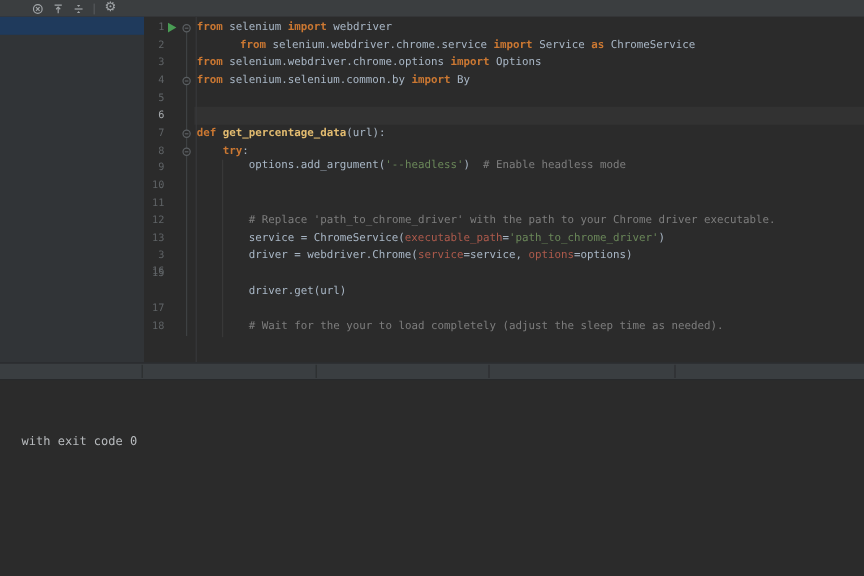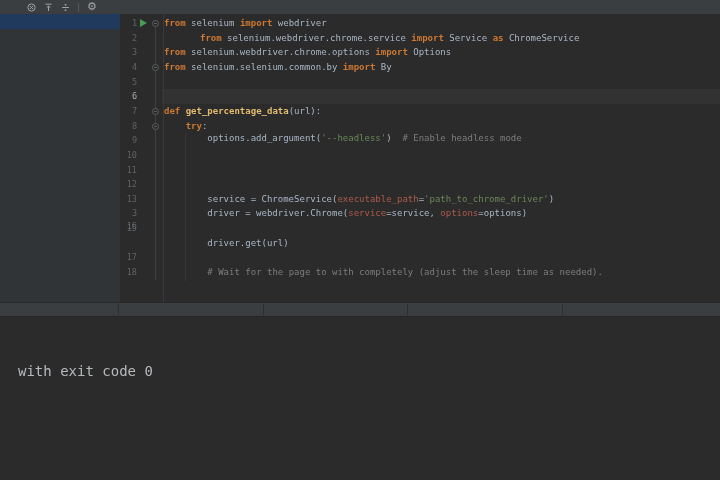--- a/index.html
+++ b/index.html
@@ -70,22 +70,22 @@
   
   .band{
     position:absolute;left:0;top:302px;width:720px;height:15px;box-sizing:border-box;
     background:#3a3e41;border-top:1px solid #27292b;border-bottom:1px solid #232527;
   }
   .band-div{position:absolute;top:1px;bottom:1px;width:1px;background:#2c2e30;}
 
   
   .console{position:absolute;left:0;top:317px;width:720px;height:163px;background:#2b2b2b;}
   .console-text{
-    position:absolute;left:18px;top:46px;
-    font-family:"DejaVu Sans Mono",monospace;font-size:14px;color:#b7babd;white-space:pre;
+    position:absolute;left:1px;top:46px;
+    font-family:"DejaVu Sans Mono",monospace;font-size:10px;color:#b7babd;white-space:pre;padding-left:17px;
   }
 </style>
 </head>
 <body>
 
 <div class="screen">
 
   <div class="topbar">
     <div class="tool-icons">
       <span class="ticon">
@@ -193,26 +193,27 @@
     <div class="cl" style="top: 2px;"><span class="tk-kw">from</span><span class="tk-pl"> selenium </span><span class="tk-kw">import</span><span class="tk-pl"> webdriver</span></div>
         <div class="cl" style="top: 16.65px; margin-left: 36px;"><span class="tk-kw">from</span><span class="tk-pl"> selenium.webdriver.chrome.service </span><span class="tk-kw">import</span><span class="tk-pl"> Service </span><span class="tk-kw">as</span><span class="tk-pl"> ChromeService</span></div>
         <div class="cl" style="top: 31.3px; text-align: right;"><span class="tk-kw">from</span><span class="tk-pl"> selenium.webdriver.chrome.options </span><span class="tk-kw">import</span><span class="tk-pl"> Options</span></div>
         <div class="cl" style="top: 45.95px;"><span class="tk-kw">from</span><span class="tk-pl"> selenium.selenium.common.by </span><span class="tk-kw">import</span><span class="tk-pl"> By</span></div>
         <div class="cl" style="top: 60.6px;"></div>
         <div class="cl" style="top: 75.25px;"></div>
         <div class="cl" style="top: 89.9px;"><span class="tk-kw">def</span><span class="tk-pl"> </span><span class="tk-fn">get_percentage_data</span><span class="tk-pl">(url):</span></div>
         <div class="cl" style="top: 104.55px;"><span class="tk-pl">    </span><span class="tk-kw">try</span><span class="tk-pl">:</span></div>
         <div class="cl" style="top: 117px;"><span class="tk-pl">        options.add_argument(</span><span class="tk-str">'--headless'</span><span class="tk-pl">)  </span><span class="tk-cm"># Enable headless mode</span></div>
         <div class="cl" style="top: 148.5px;"></div>
+        <div class="cl" style="top: 163.15px;"><span class="tk-pl">        </span><span class="tk-cm"># Replace 'path_to_chrome_driver' with the path to your Chrome driver executable.</span></div>
         <div class="cl" style="top: 177.8px;"><span class="tk-pl">        service = ChromeService(</span><span class="tk-arg">executable_path</span><span class="tk-pl">=</span><span class="tk-str">'path_to_chrome_driver'</span><span class="tk-pl">)</span></div>
         <div class="cl" style="top: 192.45px;"><span class="tk-pl">        driver = webdriver.Chrome(</span><span class="tk-arg">service</span><span class="tk-pl">=service, </span><span class="tk-arg">options</span><span class="tk-pl">=options)</span></div>
         <div class="cl" style="top: 207.1px;"></div>
         <div class="cl" style="top: 221.75px;"><span class="tk-pl">        driver.get(url)</span></div>
         <div class="cl" style="top: 236.4px;"></div>
-        <div class="cl" style="top: 251.05px;"><span class="tk-pl">        </span><span class="tk-cm"># Wait for the page to with completely (adjust the sleep time as needed).</span></div>
+        <div class="cl" style="top: 251.05px;"><span class="tk-pl">        </span><span class="tk-cm"># Wait for the your to load completely (adjust the sleep time as needed).</span></div>
       </div>
   </div>
 
   <div class="band">
     <span class="band-div" style="left:118px;"></span>
     <span class="band-div" style="left:263px;"></span>
     <span class="band-div" style="left:407px;"></span>
     <span class="band-div" style="left:562px;"></span>
   </div>
 

